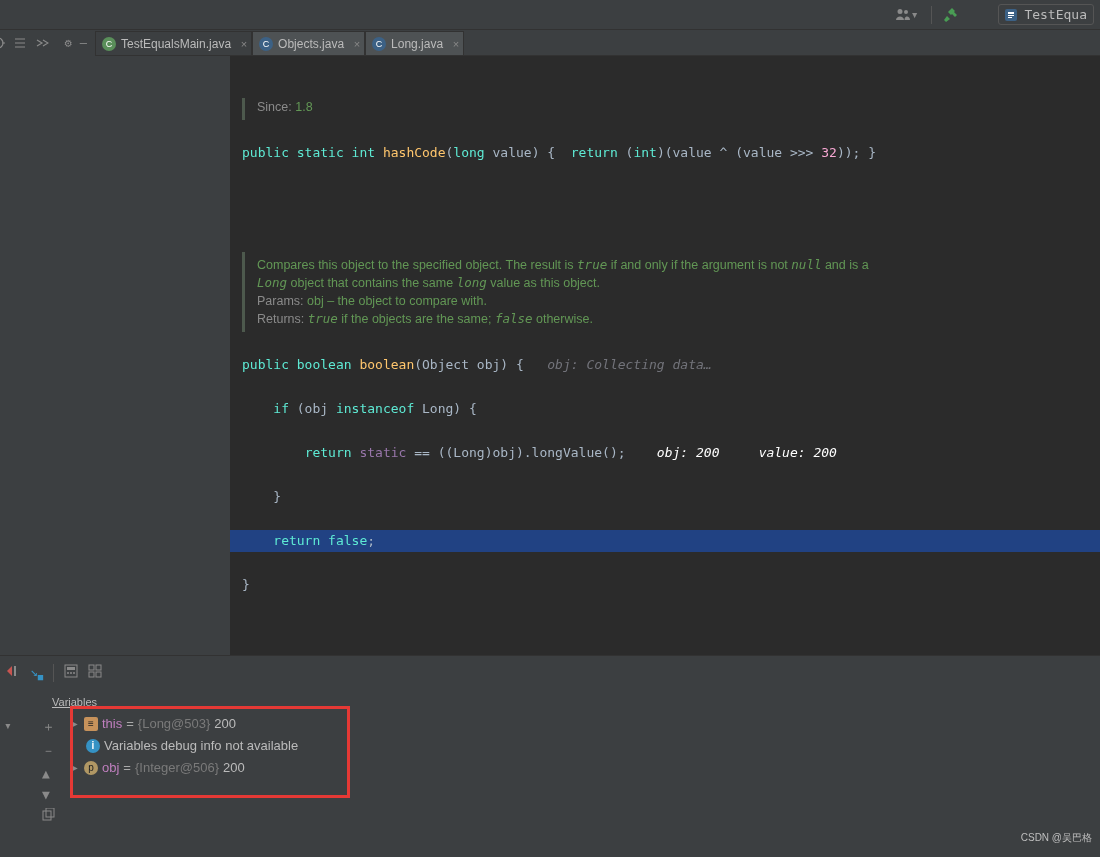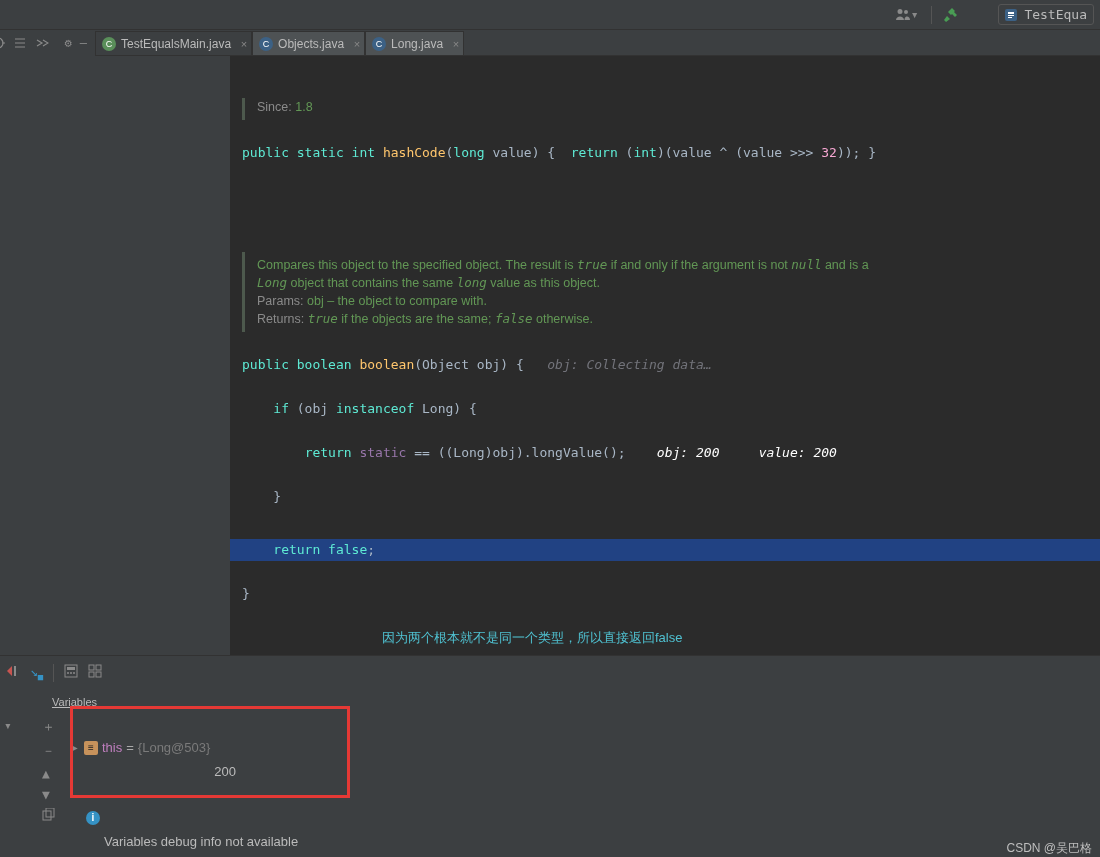--- a/index.html
+++ b/index.html
@@ -140,21 +140,21 @@
   font-size: 12px;
 }
 .code {
   flex: 1;
   padding: 2px 0 0 12px;
   line-height: 22px;
   white-space: pre;
   position: relative;
 }
 .code .line { height: 22px; }
-.code .line.hl { background: #214283; margin-left: -12px; padding-left: 12px; margin-top: 9px; }
+.code .line.hl { background: #214283; margin-left: -12px; padding-left: 12px; }
 .kw { color: #5eead4; }
 .fn { color: #ffc66d; }
 .prm { color: #a9b7c6; }
 .num { color: #f9a8d4; }
 .doc-block {
   border-left: 3px solid #4d594d;
   margin-left: 0;
   padding: 4px 6px 4px 12px;
   font-family: sans-serif;
   font-size: 12.5px;
@@ -219,21 +219,21 @@
   top: 58px;
   font-family: sans-serif;
   font-size: 13px;
   line-height: 20px;
 }
 .var-row { display: flex; align-items: center; gap: 4px; margin-bottom: 2px;}
 .chev { color: #8a8a8a; font-size: 10px; width: 10px; }
 .var-name { color: #c07fbf; }
 .var-eq { color: #aaa; }
 .var-type { color: #7a7a7a; }
-.var-val { color: #bbb; margin-top: 48px; }
+.var-val { color: #bbb; }
 .info-icon {
   display: inline-flex;
   width: 14px; height: 14px;
   border-radius: 50%;
   background: #3592c4;
   color: #fff;
   font-size: 10px;
   align-items: center;
   justify-content: center;
   font-weight: bold;
@@ -265,23 +265,23 @@
   left: 70px;
   top: 50px;
   width: 280px;
   height: 92px;
   border: 3px solid #e53935;
   pointer-events: none;
 }
 .watermark {
   position: absolute;
   right: 8px;
-  bottom: 0;
-  font-family: sans-serif;
-  font-size: 12px;
+  bottom: 12px;
+  font-family: sans-serif;
+  font-size: 10px;
   color: #bfbfbf;
 }
 .toolbar-divider {
   width: 1px; height: 18px; background: #555;
 }
 svg { display: block; }
 </style>
 </head>
 <body>
 
@@ -365,21 +365,20 @@
 <span>Compares this object to the specified object. The result is </span><code>true</code><span> if and only if the argument is not </span><code>null</code><span> and is a </span><code>Long</code><span> object that contains the same </span><code>long</code><span> value as this object.</span><br>
 <span class="dp">Params:</span>  <span>obj – the object to compare with.</span><br>
 <span class="dp">Returns:</span> <code>true</code><span> if the objects are the same; </span><code>false</code><span> otherwise.</span>
         </div>
 <div class="line"><span class="kw">public</span> <span class="kw">boolean</span> <span class="fn">boolean</span><span>(Object obj) {</span>   <span class="hint">obj: Collecting data…</span></div>
 <div class="line">    <span class="kw">if</span> <span>(obj </span><span class="kw">instanceof</span><span> Long) {</span></div>
 <div class="line">        <span class="kw">return</span> <span style="color:#9876aa">static</span><span> == ((Long)obj).longValue();</span>    <span class="hint2">obj: 200</span>     <span class="hint2">value: 200</span></div>
 <div class="line">    <span>}</span></div>
 <div class="line hl">    <span class="kw">return</span> <span class="kw">false</span><span>;</span></div>
 <div class="line"><span>}</span></div>
-<div class="line" style="text-align:left;padding-left:140px"><span class="annotation">因为两个根本就不是同一个类型，所以直接返回false</span></div>
         
       </div>
     </div>
   </div>
 </div>
 
 <div class="debug-panel">
   <div class="debug-topbar">
     <span>
         <svg width="14" height="14" viewBox="0 0 14 14">

